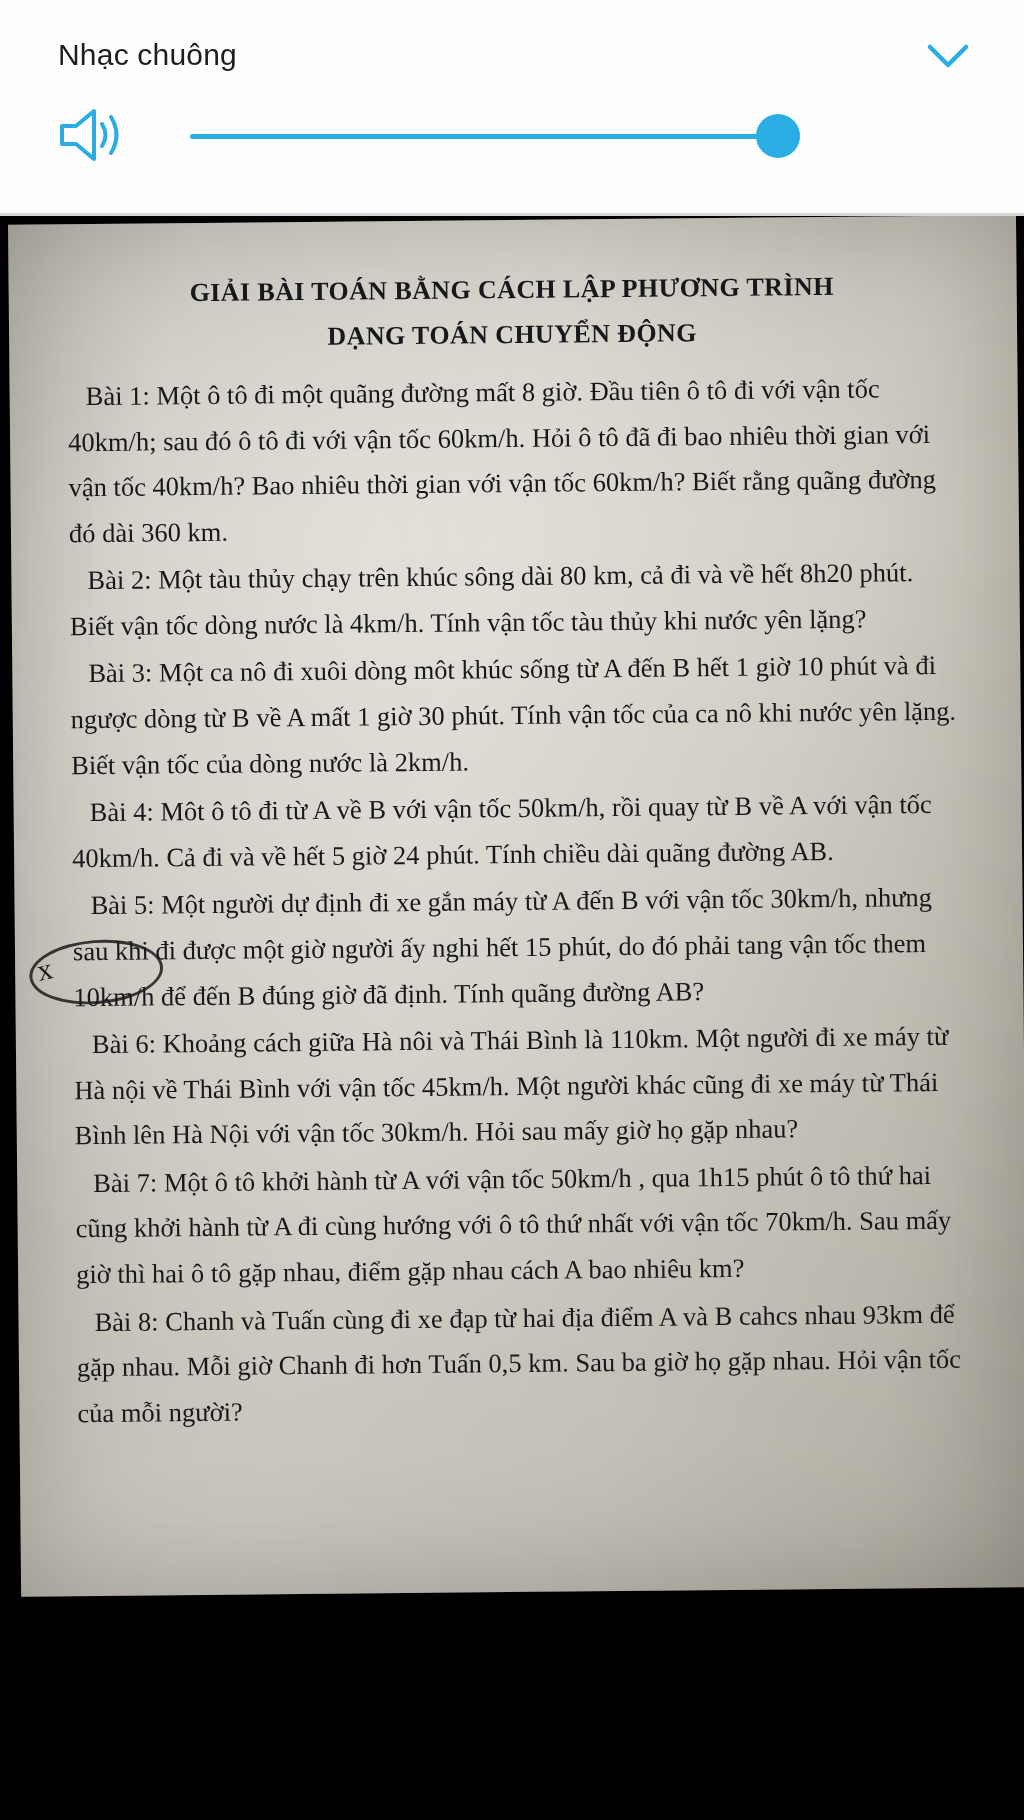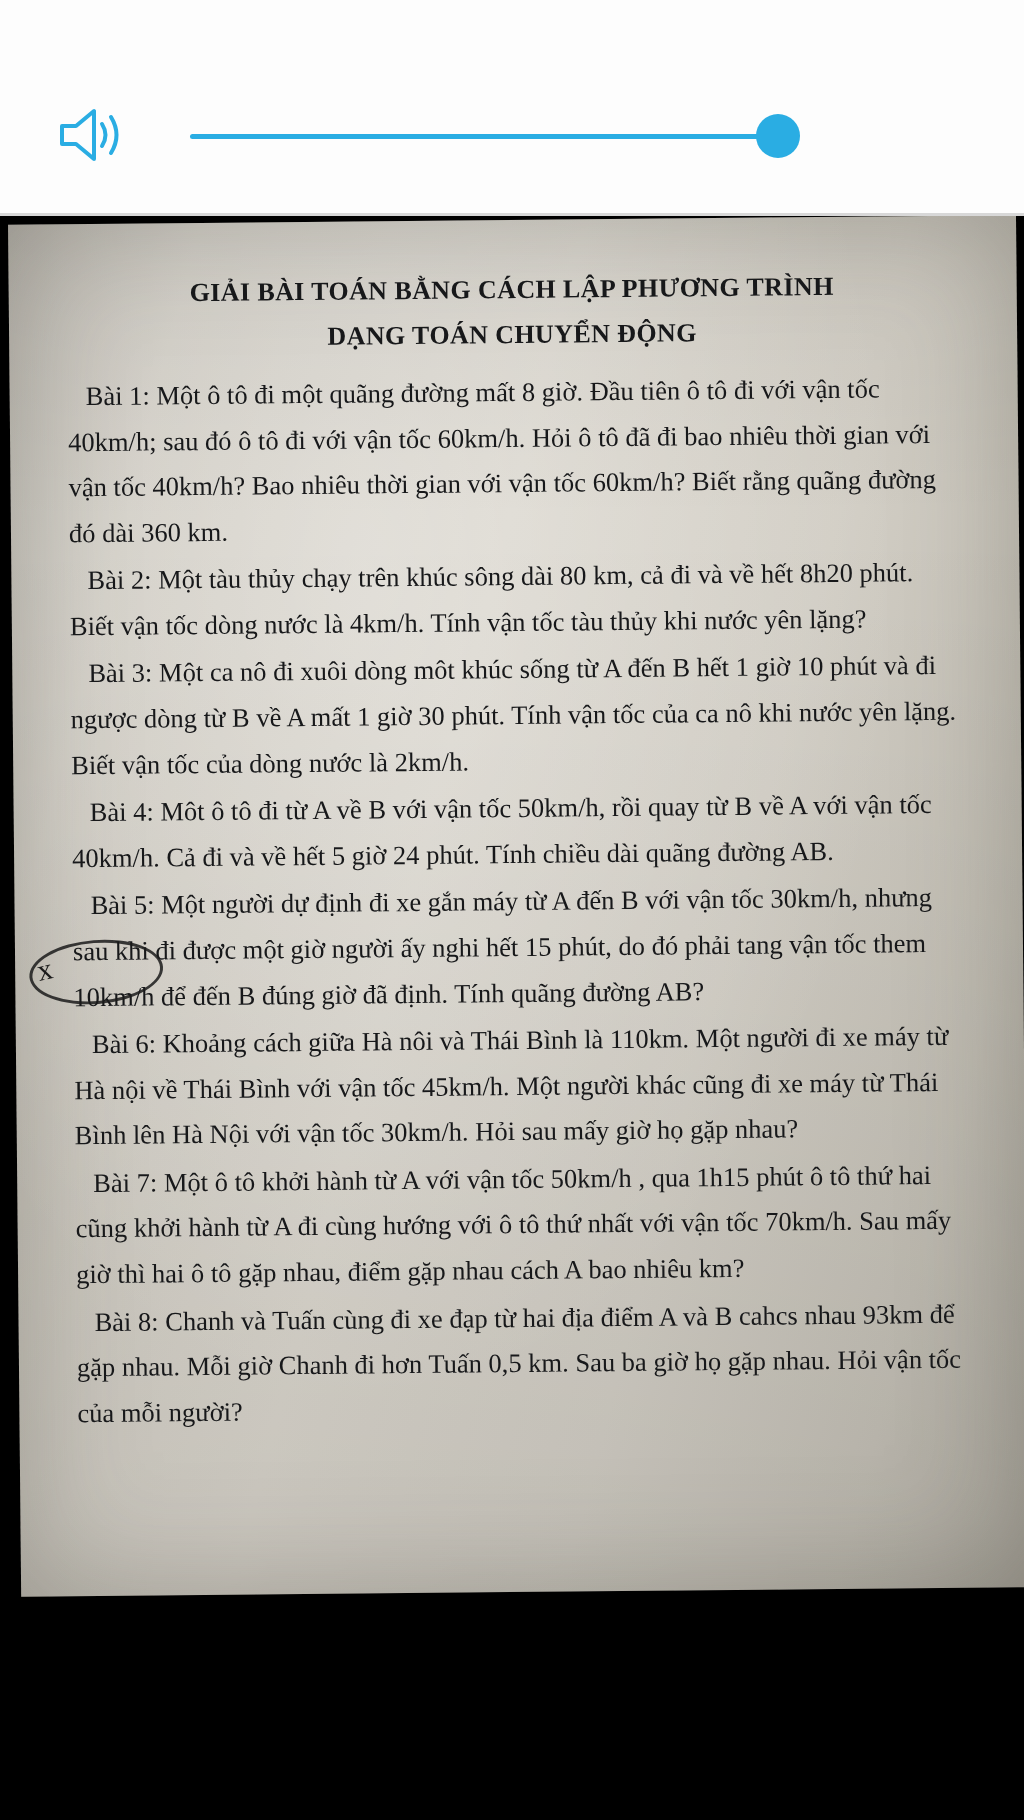--- a/index.html
+++ b/index.html
@@ -181,20 +181,29 @@
     width: 1024px;
     height: 220px;
     background: #000;
   }
 </style>
 </head>
 <body>
 
 <div id="ringtone-panel">
 
+  <div id="ringtone-header">
+    <div id="ringtone-title">Nhạc chuông</div>
+
+    <div id="collapse-chevron">
+      <svg width="48" height="36" viewBox="0 0 48 36" aria-hidden="true">
+        <polyline points="6,9 24,27 42,9" fill="none" stroke="#2aade3" stroke-width="4.5" stroke-linecap="round" stroke-linejoin="round"></polyline>
+      </svg>
+    </div>
+  </div>
 
   <div id="volume-row">
     <div id="speaker-icon">
       <svg width="72" height="66" viewBox="0 0 72 66" aria-hidden="true">
         <path d="M6 24 L20 24 L38 9 L38 57 L20 42 L6 42 Z" fill="none" stroke="#2aade3" stroke-width="4" stroke-linejoin="round"></path>
         <path d="M46 22 q7 11 0 22" fill="none" stroke="#2aade3" stroke-width="4" stroke-linecap="round"></path>
         <path d="M55 15 q11 18 0 36" fill="none" stroke="#2aade3" stroke-width="4" stroke-linecap="round"></path>
       </svg>
     </div>
 

